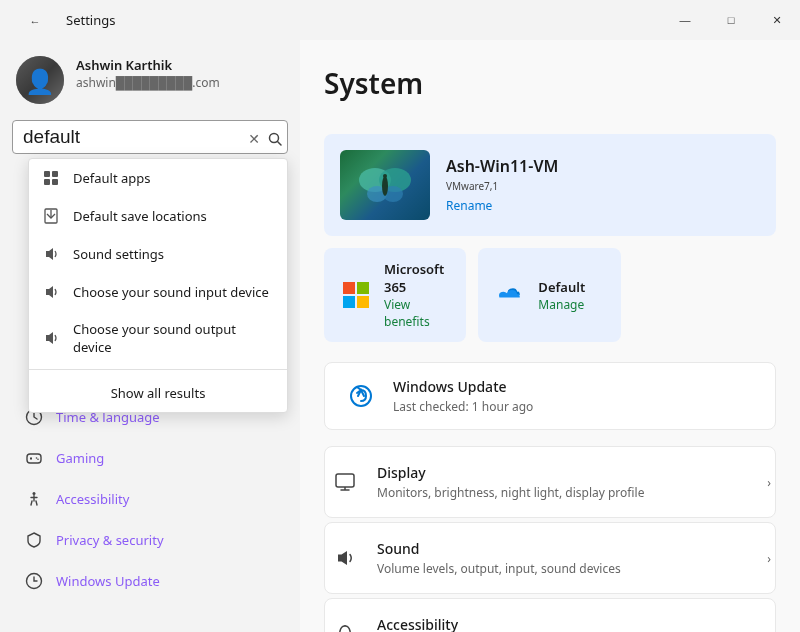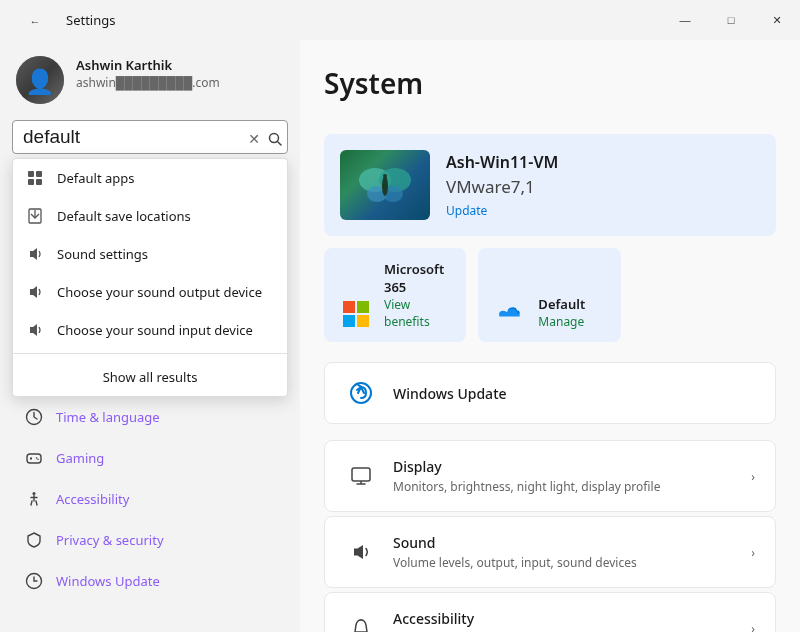--- a/index.html
+++ b/index.html
@@ -151,21 +151,21 @@
       background: none;
       border: none;
       display: flex;
       align-items: center;
     }
 
     
     .dropdown {
       position: absolute;
       top: calc(100% - 4px);
-      left: 12px;
+      left: 28px;
       right: 12px;
       background: white;
       border: 1px solid #ddd;
       border-radius: 4px;
       box-shadow: 0 4px 16px rgba(0,0,0,0.15);
       z-index: 200;
     }
     .dropdown-item {
       display: flex;
       align-items: center;
@@ -269,39 +269,39 @@
     .butterfly-svg {
       width: 60px;
       height: 50px;
     }
     .system-name {
       font-size: 16px;
       font-weight: 600;
       color: #1a1a1a;
     }
     .system-sub {
-      font-size: 17px;
+      font-size: 10px;
       color: #444;
       margin-top: 2px;
     }
     .system-rename {
       font-size: 12px;
       color: #0078d4;
       margin-top: 4px;
       cursor: pointer;
       text-decoration: none;
     }
 
     .service-cards {
       display: flex;
       gap: 12px;
     }
     .service-card {
       display: flex;
-      align-items: flex-end;
+      align-items: center;
       gap: 12px;
       background: #e8f0fe;
       border-radius: 8px;
       padding: 12px 16px;
       flex: 1;
     }
     .service-icon {
       width: 32px;
       height: 32px;
       display: flex;
@@ -323,21 +323,21 @@
 
     
     .settings-list {
       margin-top: 16px;
     }
     .settings-item {
       display: flex;
       align-items: center;
       background: white;
       border-radius: 8px;
-      padding: 16px 20px;
+      padding: 16px 4px;
       margin-bottom: 4px;
       cursor: pointer;
       border: 1px solid #e8e8e8;
     }
     .settings-item-icon {
       width: 32px;
       height: 32px;
       display: flex;
       align-items: center;
       justify-content: center;
@@ -472,30 +472,30 @@
           </div>
           <span>Sound settings</span>
         </div>
         <div class="dropdown-item">
           <div class="dropdown-icon">
             <svg width="16" height="16" viewBox="0 0 16 16" fill="none">
               <polygon points="3,5 3,11 6,11 10,14 10,2 6,5" fill="#555"></polygon>
               <path d="M12,5 Q14,8 12,11" stroke="#555" stroke-width="1.3" fill="none"></path>
             </svg>
           </div>
-          <span>Choose your sound output device</span>
+          <span>Choose your sound input device</span>
         </div>
         <div class="dropdown-item">
           <div class="dropdown-icon">
             <svg width="16" height="16" viewBox="0 0 16 16" fill="none">
               <polygon points="3,5 3,11 6,11 10,14 10,2 6,5" fill="#555"></polygon>
               <path d="M12,5 Q14,8 12,11" stroke="#555" stroke-width="1.3" fill="none"></path>
             </svg>
           </div>
-          <span>Choose your sound input device</span>
+          <span>Choose your sound output device</span>
         </div>
         <div class="dropdown-divider"></div>
         <div class="dropdown-show-all">Show all results</div>
       </div>
     </div>
 
     <div class="sidebar-nav" style="margin-top: 230px;">
       <div class="nav-item">
         <div class="nav-icon">
           <svg width="18" height="18" viewBox="0 0 18 18" fill="none">
@@ -557,21 +557,21 @@
             <ellipse cx="40" cy="20" rx="16" ry="12" fill="#2a9d8f" opacity="0.8"></ellipse>
             <ellipse cx="22" cy="34" rx="10" ry="8" fill="#3a8fbf" opacity="0.7"></ellipse>
             <ellipse cx="38" cy="34" rx="10" ry="8" fill="#2e7fb0" opacity="0.7"></ellipse>
             <ellipse cx="30" cy="26" rx="3" ry="10" fill="#1a3a2a"></ellipse>
             <circle cx="30" cy="16" r="2" fill="#1a3a2a"></circle>
           </svg>
         </div>
         <div>
           <div class="system-name">Ash-Win11-VM</div>
           <div class="system-sub">VMware7,1</div>
-          <a class="system-rename">Update</a>
+          <a class="system-rename">Rename</a>
         </div>
       </div>
 
       <div class="service-cards">
         <div class="service-card">
           <div class="service-icon">
 
             <svg width="28" height="28" viewBox="0 0 28 28">
               <rect x="1" y="1" width="12" height="12" fill="#f25022"></rect>
               <rect x="15" y="1" width="12" height="12" fill="#7fba00"></rect>
@@ -603,20 +603,21 @@
       <div class="update-icon">
         <svg width="24" height="24" viewBox="0 0 24 24" fill="none">
           <circle cx="12" cy="12" r="10" stroke="#0078d4" stroke-width="2"></circle>
           <path d="M12,6 Q17,6 17,12 Q17,17 12,17" stroke="#0078d4" stroke-width="2" stroke-linecap="round" fill="none"></path>
           <path d="M8,9 L12,6 L8,3" stroke="#0078d4" stroke-width="2" stroke-linecap="round" stroke-linejoin="round" fill="none" transform="rotate(0,12,12)"></path>
           <polyline points="9,12 12,6 15,12" stroke="#0078d4" stroke-width="2" stroke-linecap="round" fill="none"></polyline>
         </svg>
       </div>
       <div class="update-text">
         <div class="update-title">Windows Update</div>
+        <div class="update-subtitle">Last checked: 1 hour ago</div>
       </div>
     </div>
 
     <div class="settings-list">
 
       <div class="settings-item">
         <div class="settings-item-icon">
           <svg width="22" height="22" viewBox="0 0 22 22" fill="none">
             <rect x="2" y="3" width="18" height="13" rx="2" stroke="#444" stroke-width="1.5"></rect>
             <line x1="7" y1="19" x2="15" y2="19" stroke="#444" stroke-width="1.5" stroke-linecap="round"></line>

